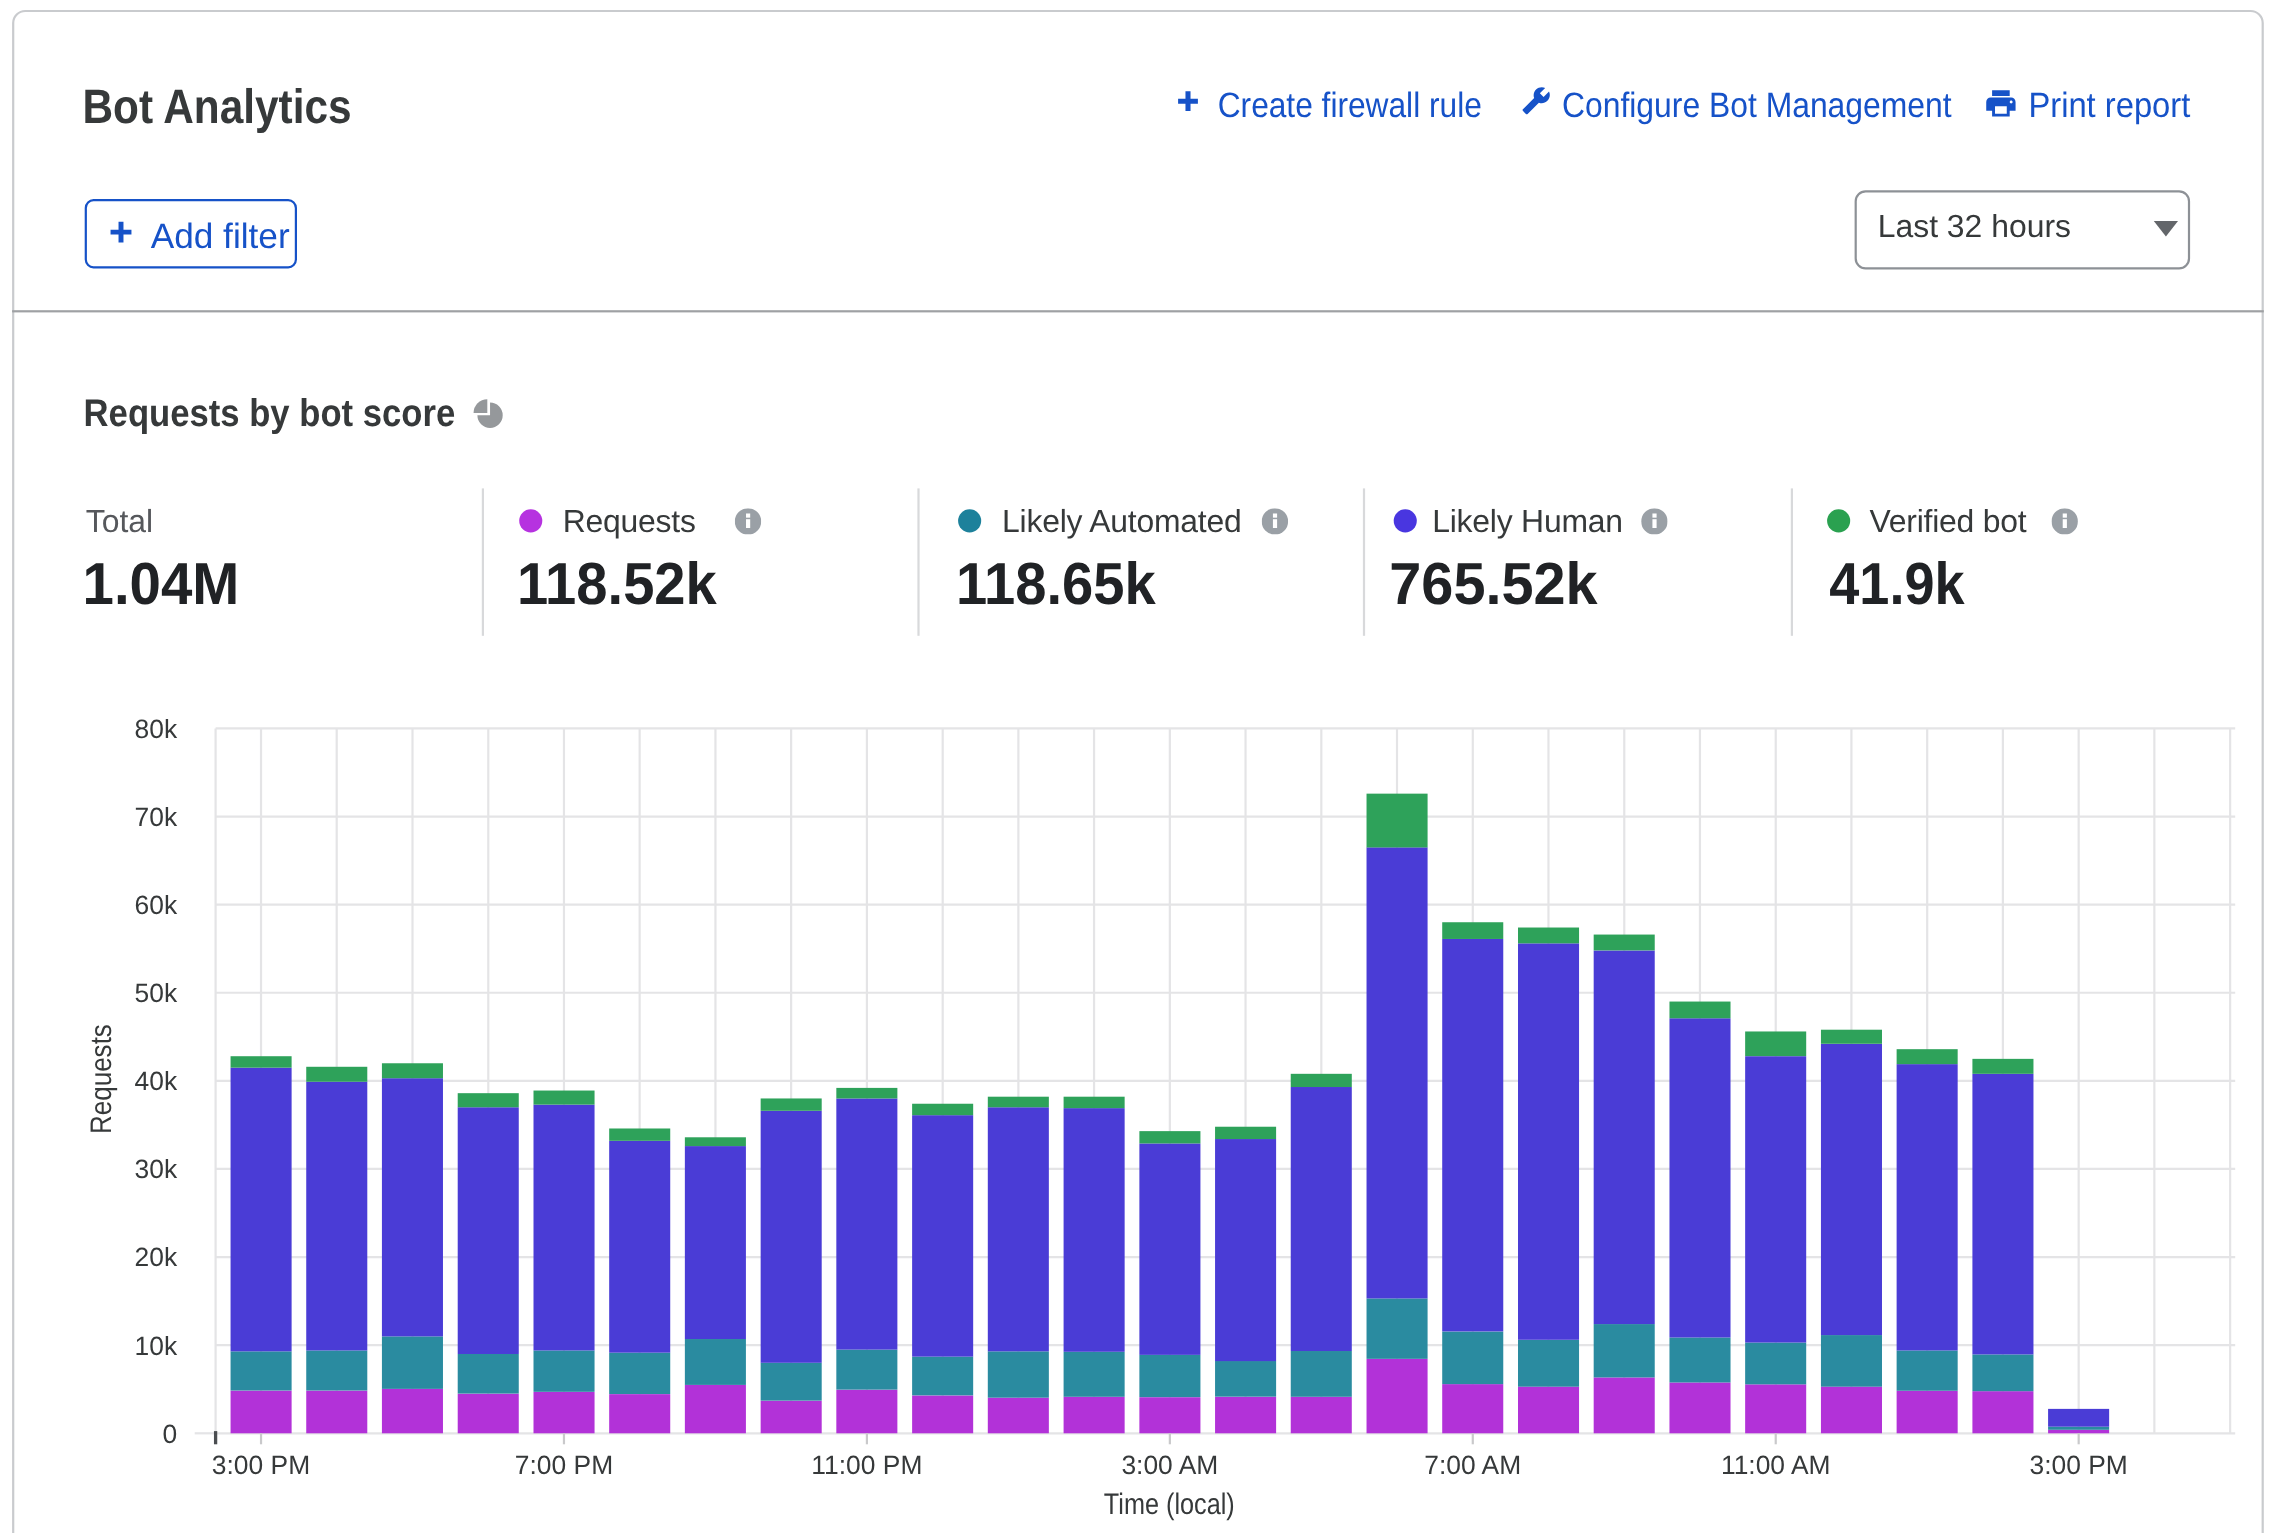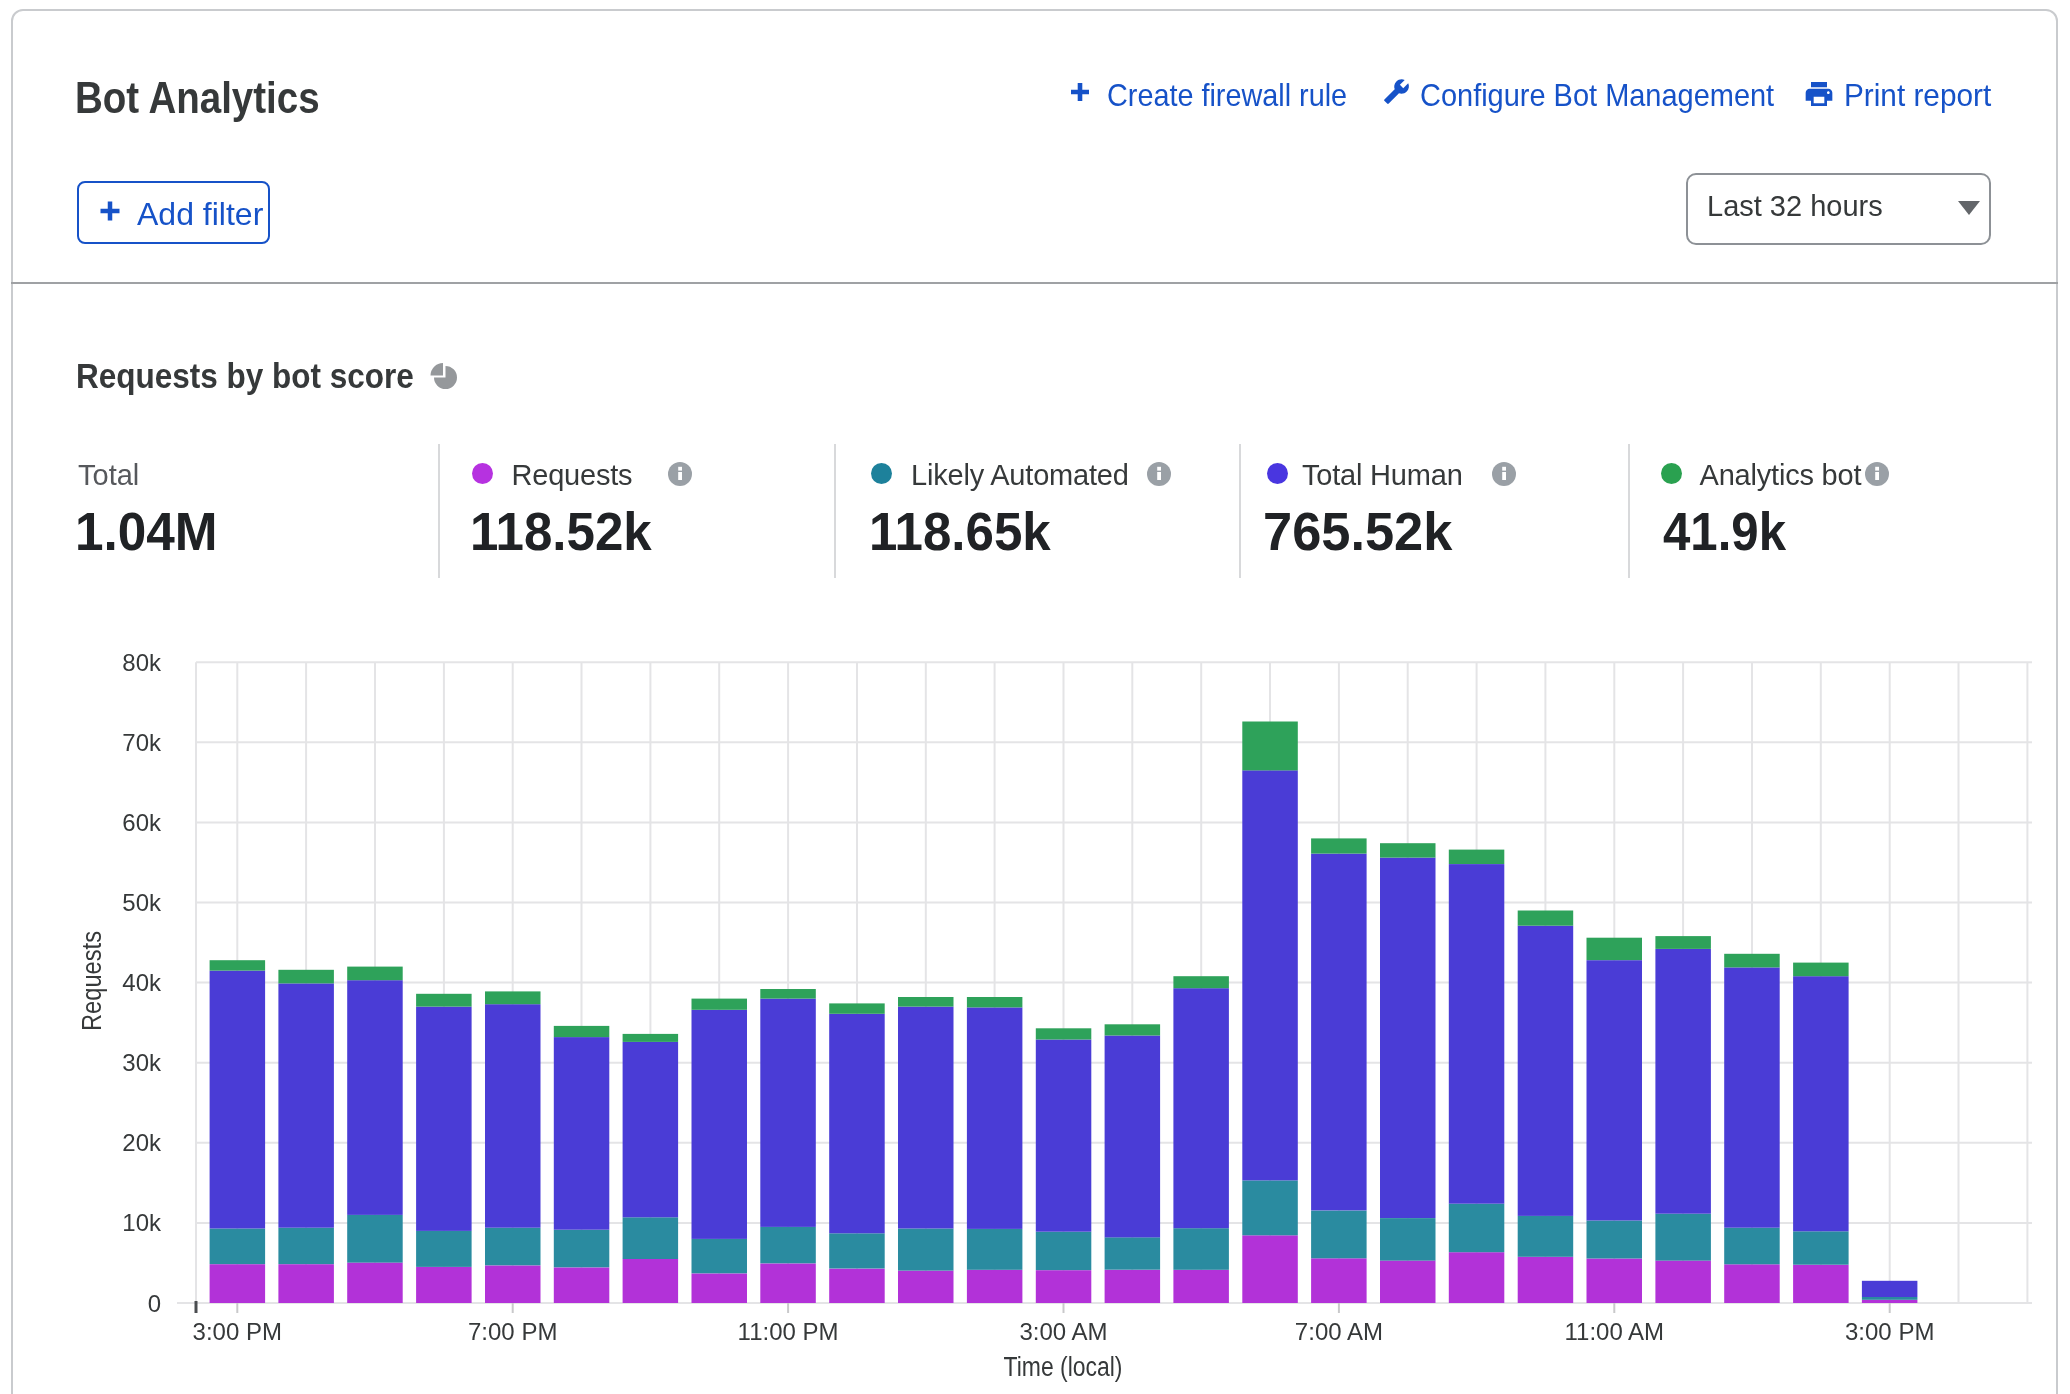--- a/index.html
+++ b/index.html
@@ -53,29 +53,29 @@
 <div style="position:absolute;left:469.6px;top:500px;font-size:54px;color:#202225;line-height:1.15;white-space:pre;font-weight:bold;transform:scaleX(0.945);transform-origin:0 50%">118.52k</div>
 <div style="position:absolute;left:871.4px;top:463.0px;width:21px;height:21px;border-radius:50%;background:#1d819b"></div>
 <div style="position:absolute;left:911.0px;top:459px;font-size:29px;color:#36393a;line-height:1.15;white-space:pre;letter-spacing:-0.2px">Likely Automated</div>
 <svg width="24" height="24" style="position:absolute;left:1147px;top:462px">
     <circle cx="12" cy="12" r="12" fill="#9aa0a6"></circle>
     <rect x="10.2" y="10" width="3.8" height="8" fill="#fff"></rect>
     <rect x="10.2" y="4.8" width="3.8" height="3.8" fill="#fff"></rect>
   </svg>
 <div style="position:absolute;left:869.0px;top:500px;font-size:54px;color:#202225;line-height:1.15;white-space:pre;font-weight:bold;transform:scaleX(0.945);transform-origin:0 50%">118.65k</div>
 <div style="position:absolute;left:1267.0px;top:463.0px;width:21px;height:21px;border-radius:50%;background:#4936e0"></div>
-<div style="position:absolute;left:1302.0px;top:459px;font-size:29px;color:#36393a;line-height:1.15;white-space:pre;letter-spacing:-0.2px">Total Human</div>
+<div style="position:absolute;left:1302.0px;top:459px;font-size:29px;color:#36393a;line-height:1.15;white-space:pre;letter-spacing:-0.2px">Likely Human</div>
 <svg width="24" height="24" style="position:absolute;left:1492px;top:462px">
     <circle cx="12" cy="12" r="12" fill="#9aa0a6"></circle>
     <rect x="10.2" y="10" width="3.8" height="8" fill="#fff"></rect>
     <rect x="10.2" y="4.8" width="3.8" height="3.8" fill="#fff"></rect>
   </svg>
 <div style="position:absolute;left:1263.0px;top:500px;font-size:54px;color:#202225;line-height:1.15;white-space:pre;font-weight:bold;transform:scaleX(0.97);transform-origin:0 50%">765.52k</div>
 <div style="position:absolute;left:1661.2px;top:463.0px;width:21px;height:21px;border-radius:50%;background:#2aa150"></div>
-<div style="position:absolute;left:1699.5px;top:459px;font-size:29px;color:#36393a;line-height:1.15;white-space:pre;letter-spacing:-0.2px">Analytics bot</div>
+<div style="position:absolute;left:1699.5px;top:459px;font-size:29px;color:#36393a;line-height:1.15;white-space:pre;letter-spacing:-0.2px">Verified bot</div>
 <svg width="24" height="24" style="position:absolute;left:1865px;top:462px">
     <circle cx="12" cy="12" r="12" fill="#9aa0a6"></circle>
     <rect x="10.2" y="10" width="3.8" height="8" fill="#fff"></rect>
     <rect x="10.2" y="4.8" width="3.8" height="3.8" fill="#fff"></rect>
   </svg>
 <div style="position:absolute;left:1663.2px;top:500px;font-size:54px;color:#202225;line-height:1.15;white-space:pre;font-weight:bold;transform:scaleX(0.91);transform-origin:0 50%">41.9k</div>
 <div style="position:absolute;left:438px;top:444px;width:2px;height:134px;background:#d8d9db"></div>
 <div style="position:absolute;left:834px;top:444px;width:2px;height:134px;background:#d8d9db"></div>
 <div style="position:absolute;left:1239px;top:444px;width:2px;height:134px;background:#d8d9db"></div>
 <div style="position:absolute;left:1628px;top:444px;width:2px;height:134px;background:#d8d9db"></div>

